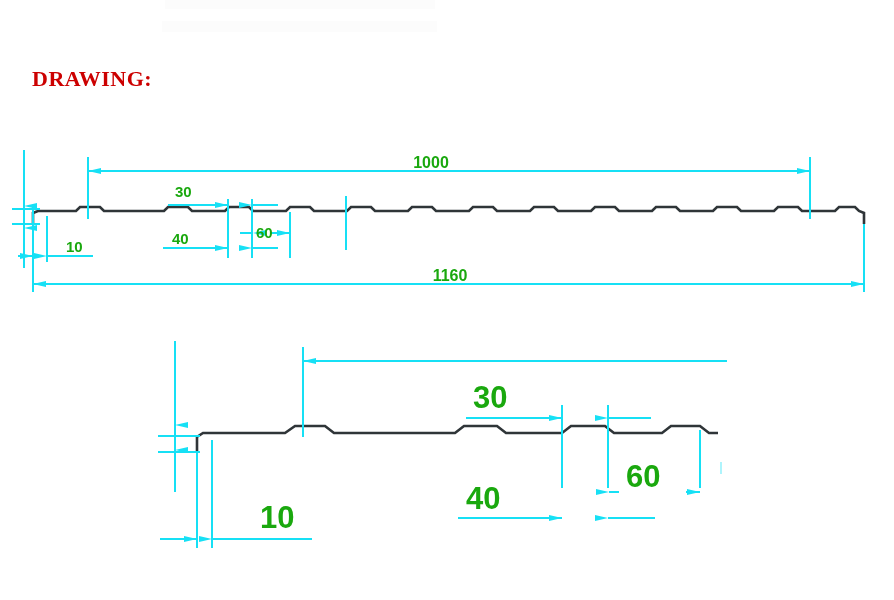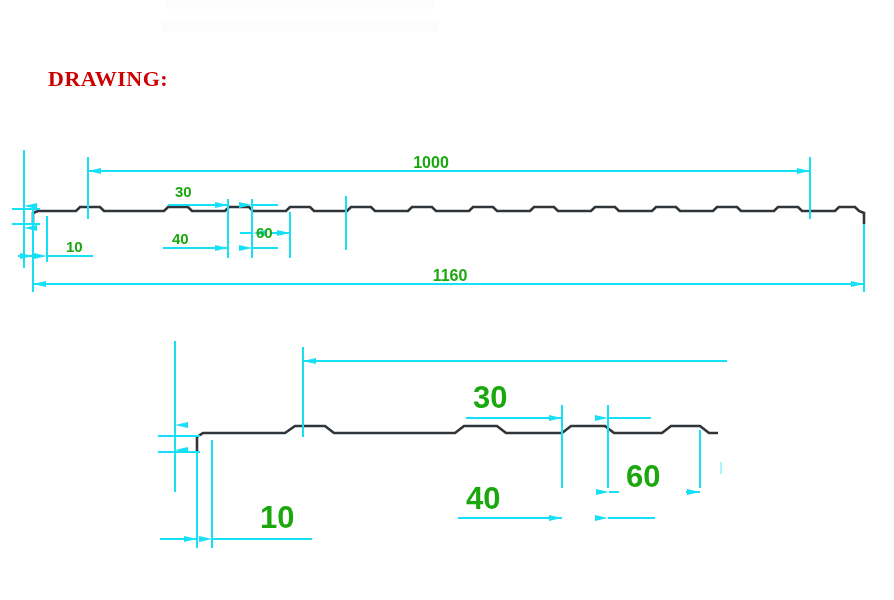--- a/index.html
+++ b/index.html
@@ -25,21 +25,21 @@
   
   .faint-band {
     position: absolute;
     background: #fcfcfc;
   }
   #band-a { left: 165px; top: 0px;  width: 270px; height: 9px; }
   #band-b { left: 162px; top: 21px; width: 275px; height: 11px; }
 
   .heading {
     position: absolute;
-    left: 48px;
+    left: 32px;
     top: 66px;
     font-family: "Liberation Serif", serif;
     font-weight: bold;
     font-size: 22px;
     letter-spacing: 0.5px;
     color: #cc0000;
     white-space: nowrap;
   }
   svg { display: block; position: absolute; left: 0; top: 0; }
   .dim      { stroke: #16e0f5; stroke-width: 1.6; fill: none; shape-rendering: crispEdges; }

